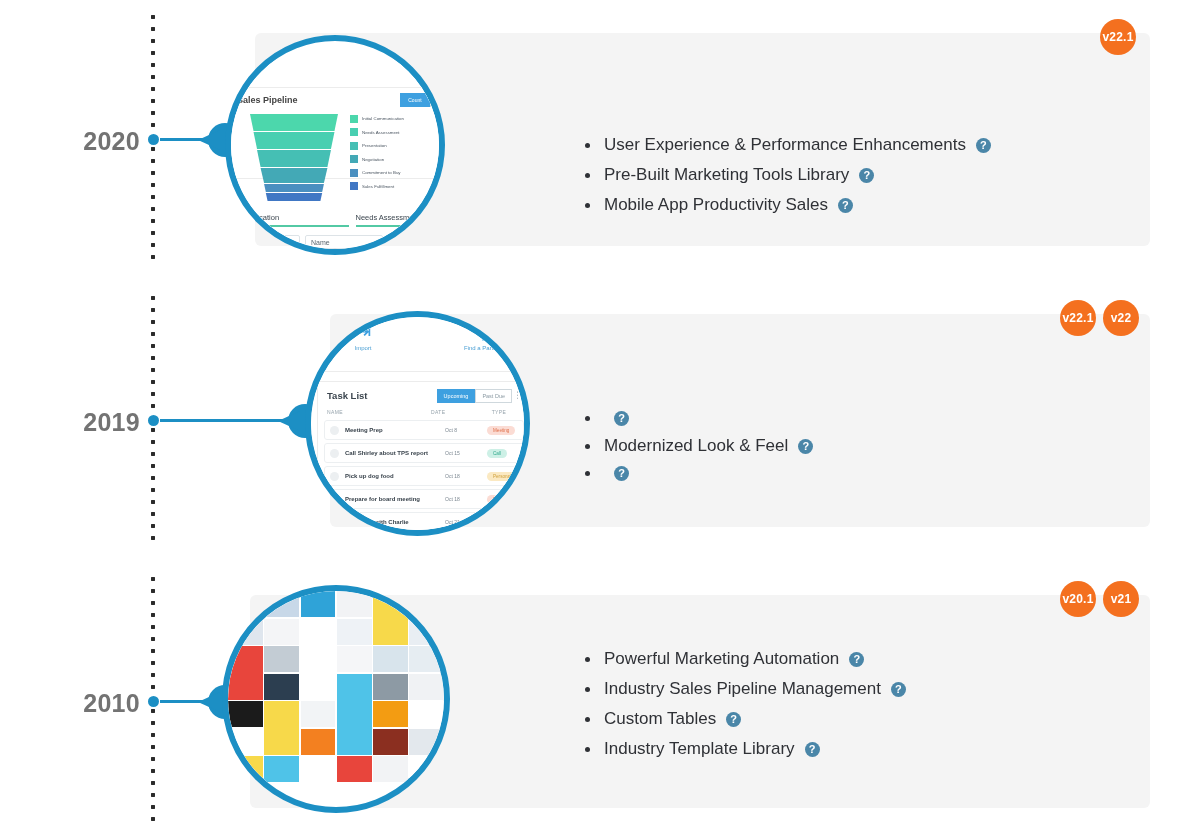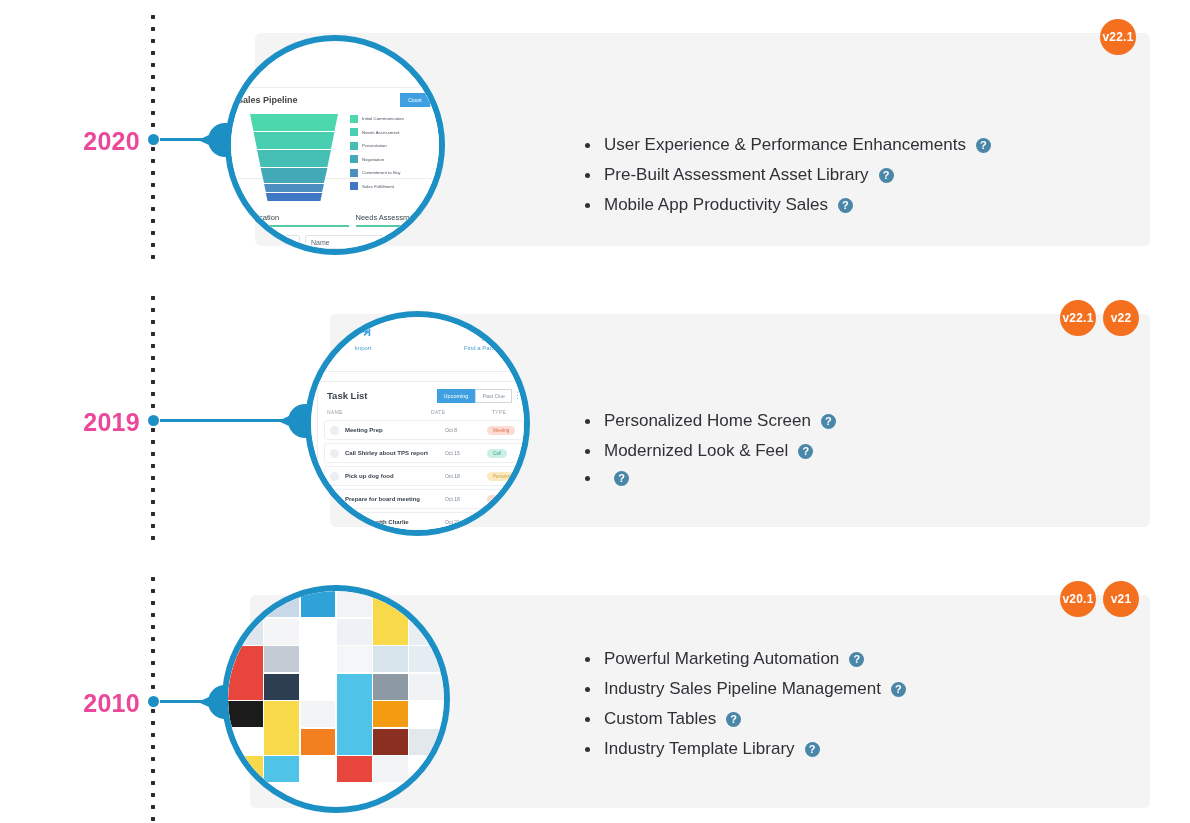--- a/index.html
+++ b/index.html
@@ -29,21 +29,21 @@
   .row.r1 { top: 15px; }
   .row.r2 { top: 296px; }
   .row.r3 { top: 577px; }
 
   .year {
     position: absolute;
     left: 40px; width: 100px;
     text-align: right;
     font-size: 25px;
     font-weight: bold;
-    color: #ec4899;
+    color: #737373;
     letter-spacing: 0.3px;
     top: 112px;
   }
   .year-dot {
     position: absolute;
     left: 148px; top: 119px;
     width: 11px; height: 11px;
     border-radius: 50%;
     background: #1c8fc4;
   }
@@ -292,21 +292,21 @@
   </div>
 
   <ul class="features" style="left:585px; top:88px;margin-top:32px;">
     <li>
       <span class="bullet"></span>
       <span>User Experience &amp; Performance Enhancements</span>
       <span class="help-icon">?</span>
     </li>
     <li>
       <span class="bullet"></span>
-      <span>Pre-Built Assessment Asset Library</span>
+      <span>Pre-Built Marketing Tools Library</span>
       <span class="help-icon">?</span>
     </li>
     <li>
       <span class="bullet"></span>
       <span>Mobile App Productivity Sales</span>
       <span class="help-icon">?</span>
     </li>
   </ul>
 </div>
 
@@ -382,21 +382,20 @@
             <div class="ttype" style="background:#cdf0e6;color:#2fa98c;">Call</div>
           </div>
         </div>
       </div>
     </div>
   </div>
 
   <ul class="features" style="left:585px; top:115px;">
     <li>
       <span class="bullet"></span>
-      <span>Personalized Home Screen</span>
       <span class="help-icon">?</span>
     </li>
     <li>
       <span class="bullet"></span>
       <span>Modernized Look &amp; Feel</span>
       <span class="help-icon">?</span>
     </li>
     <li>
       <span class="bullet"></span>
       <span class="help-icon">?</span>

